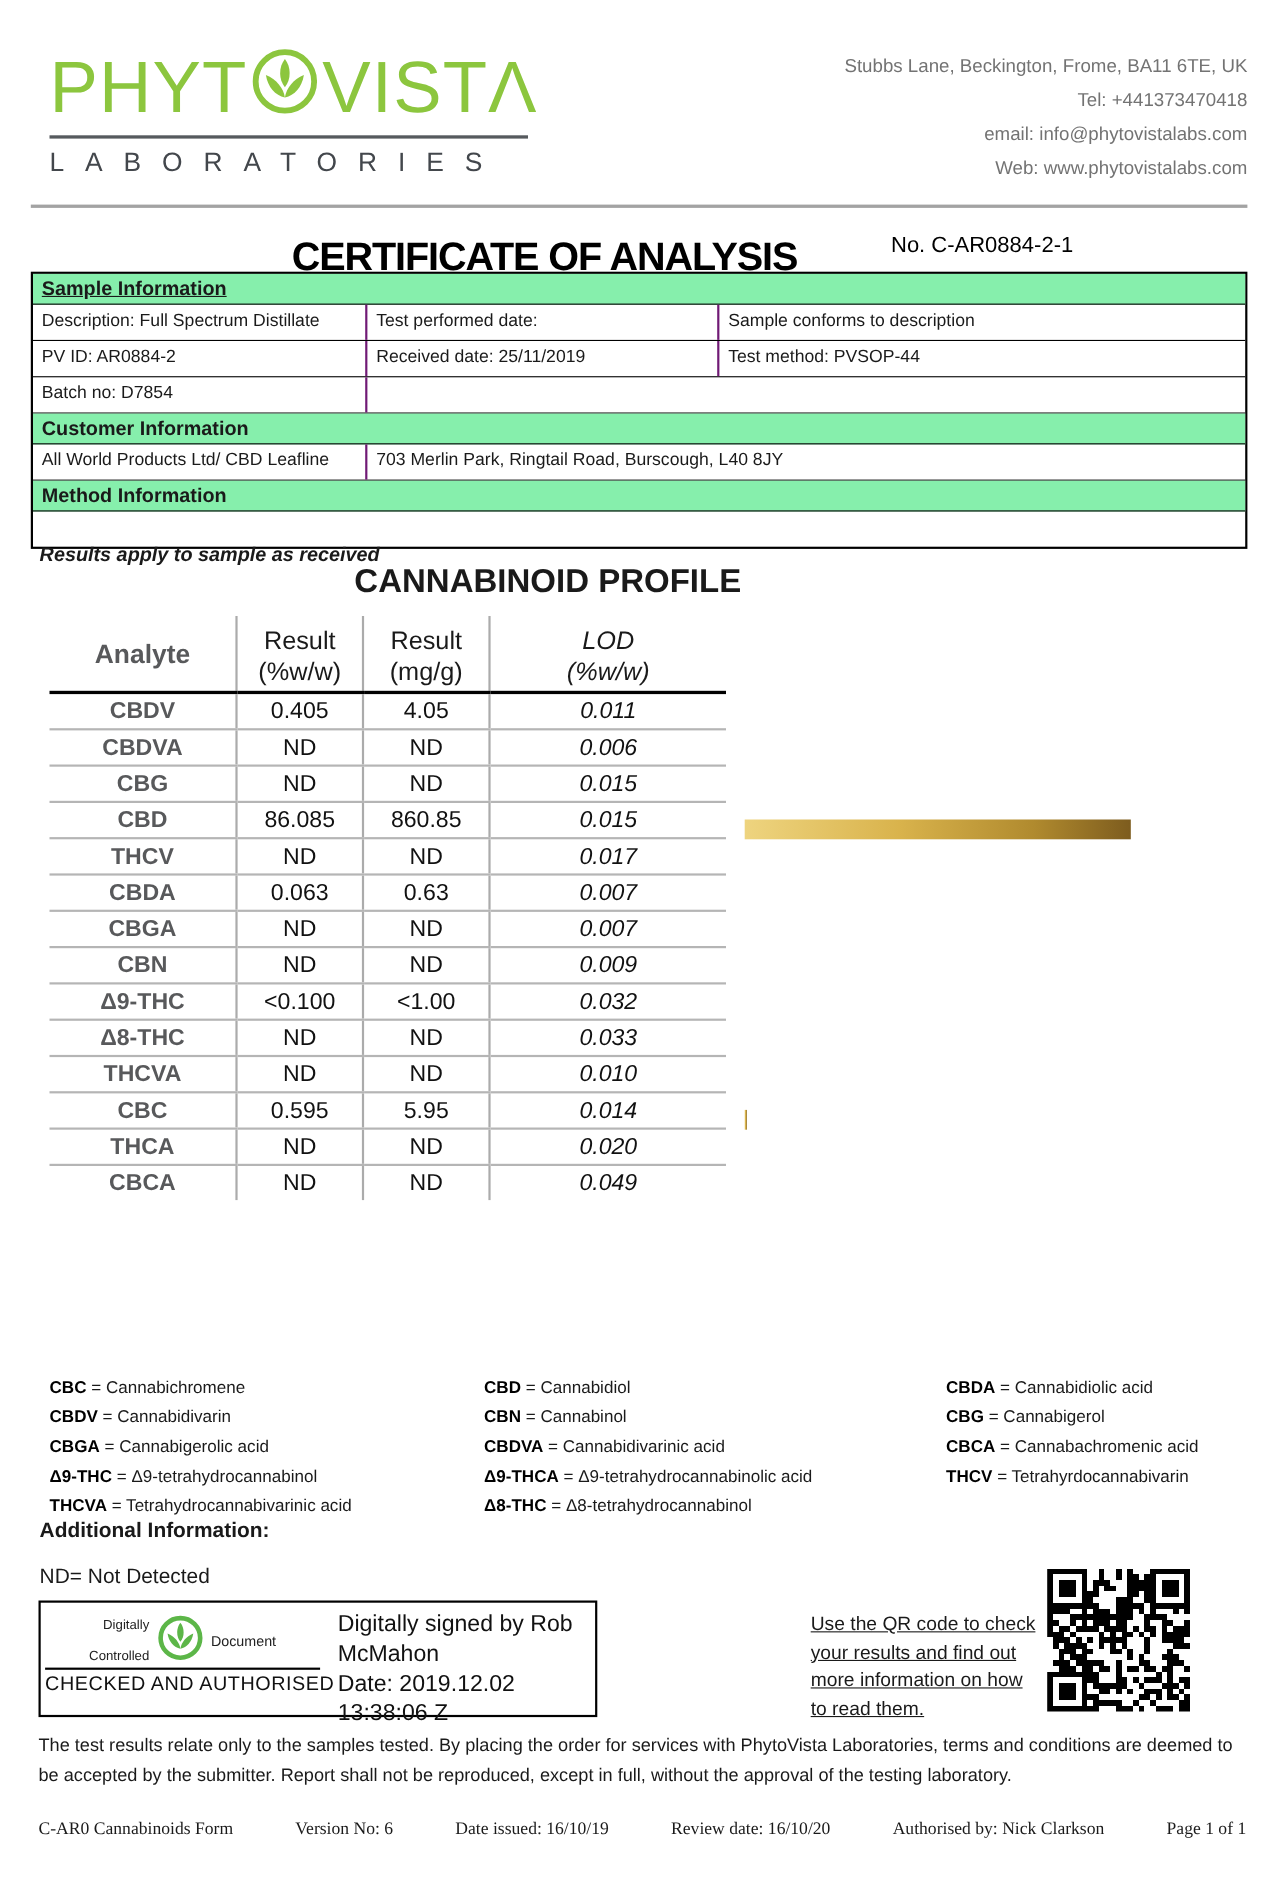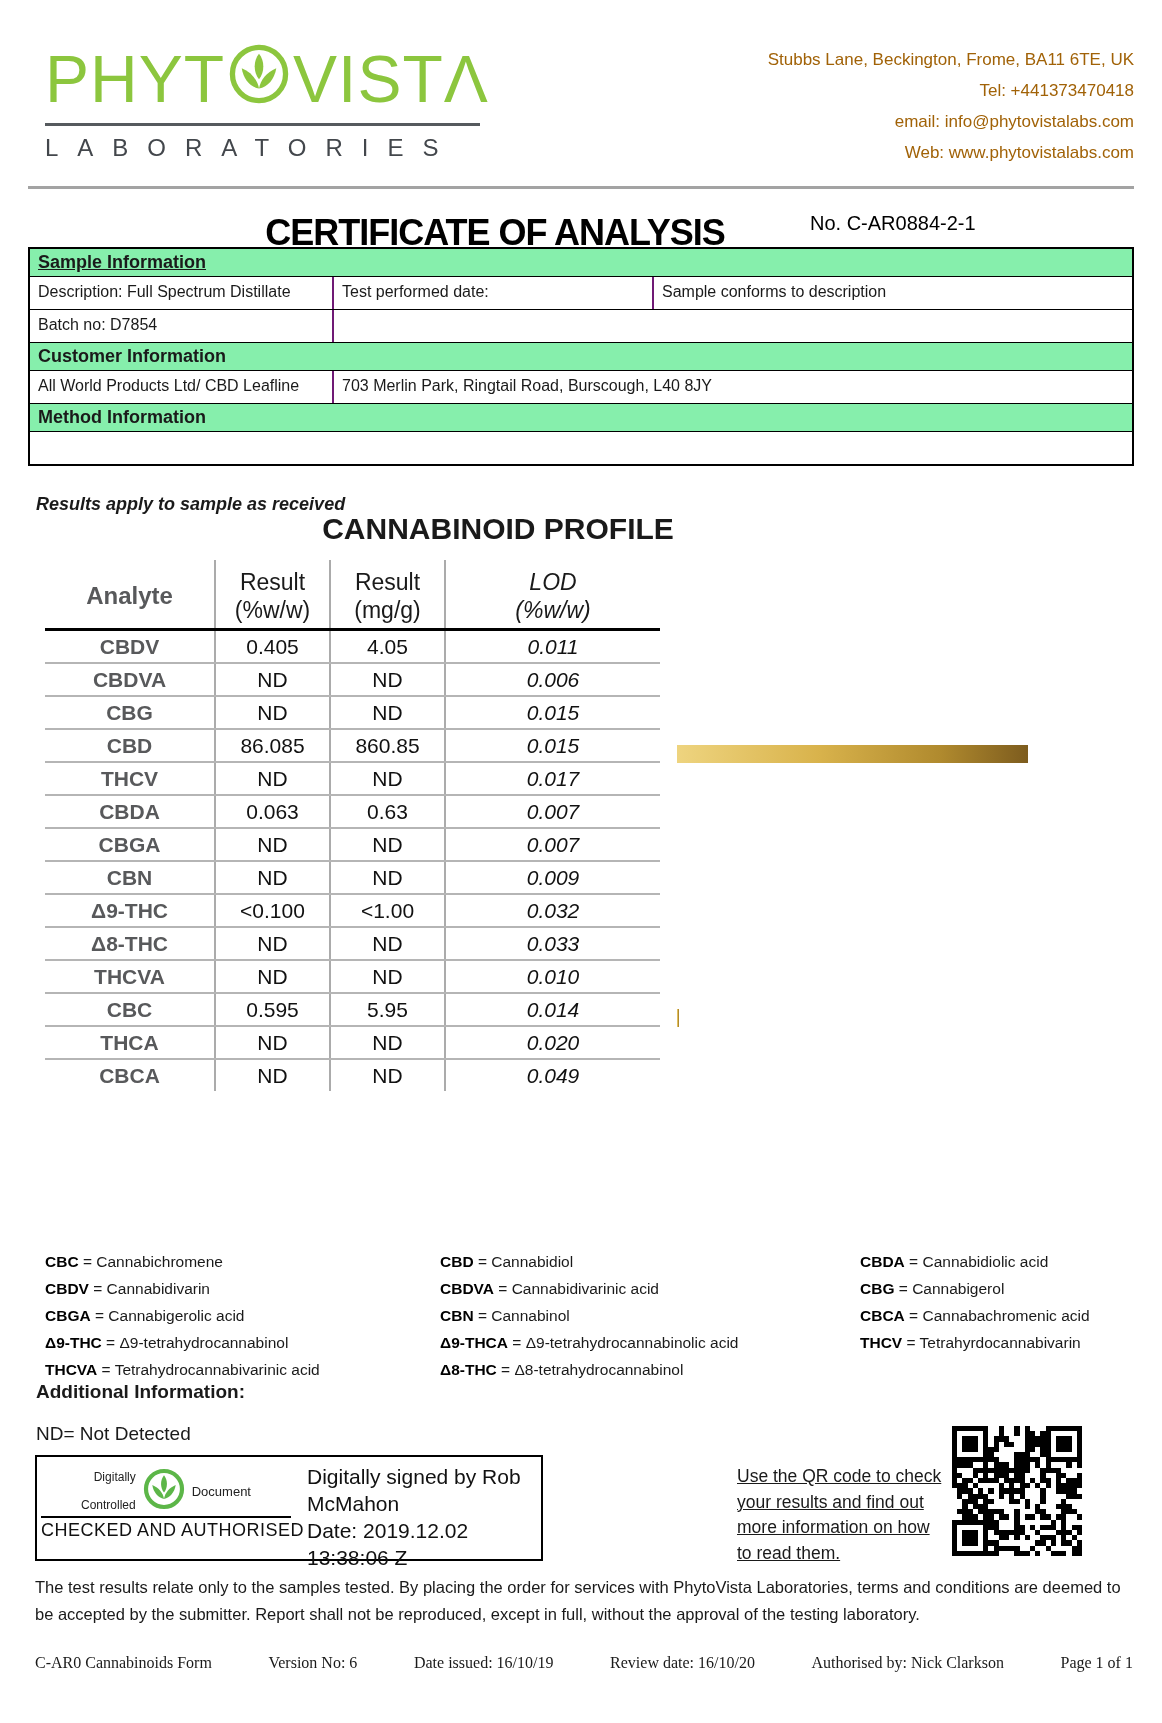--- a/index.html
+++ b/index.html
@@ -6,21 +6,21 @@
   .page{position:relative;width:1162px;height:1723px;background:#ffffff;margin:0 auto;
         font-family:"Liberation Sans",sans-serif;color:#1a1a1a;overflow:hidden;}
 
   
   .logo{position:absolute;left:45px;top:18px;width:440px;margin-top:25px;}
   .logo-word{display:flex;align-items:center;color:#8cc63e;font-size:66px;line-height:1;
              font-weight:400;letter-spacing:1px;white-space:nowrap;}
   .logo-o{margin:0 3px;display:inline-block;}
   .logo-rule{height:3px;background:#565a5e;margin-top:8px;width:435px;}
   .logo-sub{font-size:24px;color:#43474c;margin-top:8px;letter-spacing:19px;white-space:nowrap;}
-  .contact{position:absolute;right:28px;top:44px;text-align:right;font-size:17px;line-height:31px;color:#a16207;}
+  .contact{position:absolute;right:28px;top:44px;text-align:right;font-size:17px;line-height:31px;color:#737373;}
   .header-rule{position:absolute;left:28px;top:186px;width:1106px;height:3px;background:#a3a3a3;}
 
   
   .coa-title{position:absolute;left:0;top:212px;width:990px;text-align:center;
              font-size:36px;font-weight:bold;letter-spacing:-1px;color:#000;}
   .coa-no{position:absolute;left:810px;top:212px;font-size:20px;color:#000;}
 
   
   .info-table{position:absolute;left:28px;top:247px;width:1106px;border:2px solid #000;box-sizing:border-box;}
   .sec{background:#86efac;font-weight:bold;font-size:18px;padding:3px 8px;border-bottom:1px solid #000;}
@@ -114,20 +114,25 @@
 
   <div class="info-table">
     <div class="sec"><span class="u">Sample Information</span></div>
     <div>
         <div class="irow">
           <div>Description: Full Spectrum Distillate</div>
           <div>Test performed date:</div>
           <div>Sample conforms to description</div>
         </div>
         <div class="irow">
+          <div>PV ID: AR0884-2</div>
+          <div>Received date: 25/11/2019</div>
+          <div>Test method: PVSOP-44</div>
+        </div>
+        <div class="irow">
           <div>Batch no: D7854</div>
           <div></div>
         </div>
       </div>
     <div class="sec"><span>Customer Information</span></div>
     <div>
         <div class="irow two">
           <div>All World Products Ltd/ CBD Leafline</div>
           <div>703 Merlin Park, Ringtail Road, Burscough, L40 8JY</div>
         </div>
@@ -260,22 +265,22 @@
   <div class="legend">
       <div class="legend-col" style="left: 0px;">
         <div class="legend-line"><b>CBC</b> = <span>Cannabichromene</span></div>
         <div class="legend-line"><b>CBDV</b> = <span>Cannabidivarin</span></div>
         <div class="legend-line"><b>CBGA</b> = <span>Cannabigerolic acid</span></div>
         <div class="legend-line"><b>Δ9-THC</b> = <span>Δ9-tetrahydrocannabinol</span></div>
         <div class="legend-line"><b>THCVA</b> = <span>Tetrahydrocannabivarinic acid</span></div>
       </div>
       <div class="legend-col" style="left: 395px;">
         <div class="legend-line"><b>CBD</b> = <span>Cannabidiol</span></div>
+        <div class="legend-line"><b>CBN</b> = <span>Cannabinol</span></div>
         <div class="legend-line"><b>CBDVA</b> = <span>Cannabidivarinic acid</span></div>
-        <div class="legend-line"><b>CBN</b> = <span>Cannabinol</span></div>
         <div class="legend-line"><b>Δ9-THCA</b> = <span>Δ9-tetrahydrocannabinolic acid</span></div>
         <div class="legend-line"><b>Δ8-THC</b> = <span>Δ8-tetrahydrocannabinol</span></div>
       </div>
       <div class="legend-col" style="left: 815px;">
         <div class="legend-line"><b>CBDA</b> = <span>Cannabidiolic acid</span></div>
         <div class="legend-line"><b>CBG</b> = <span>Cannabigerol</span></div>
         <div class="legend-line"><b>CBCA</b> = <span>Cannabachromenic acid</span></div>
         <div class="legend-line"><b>THCV</b> = <span>Tetrahyrdocannabivarin</span></div>
       </div>
     </div>

